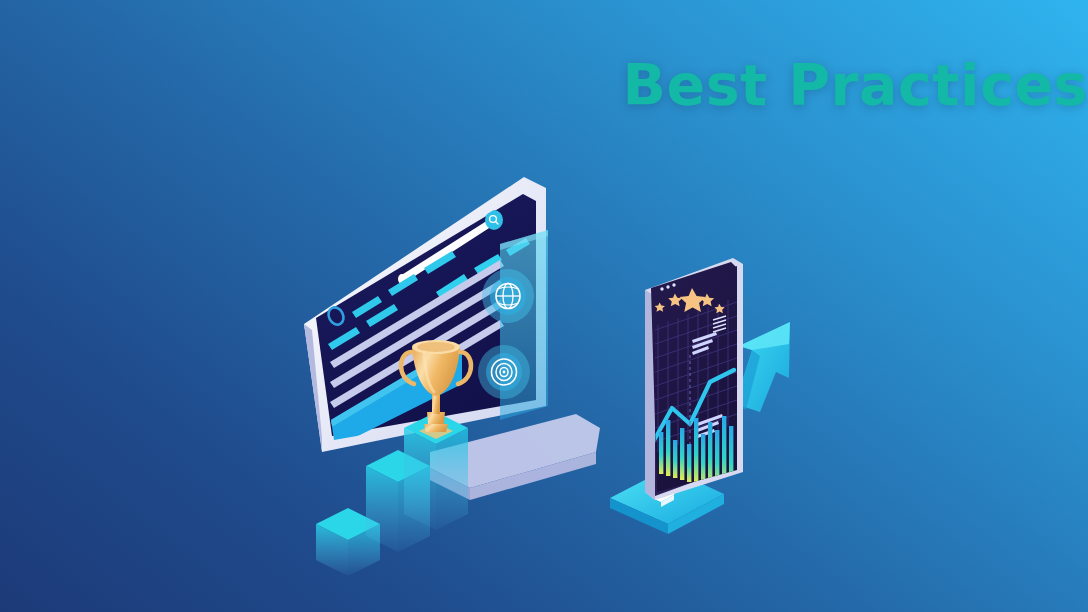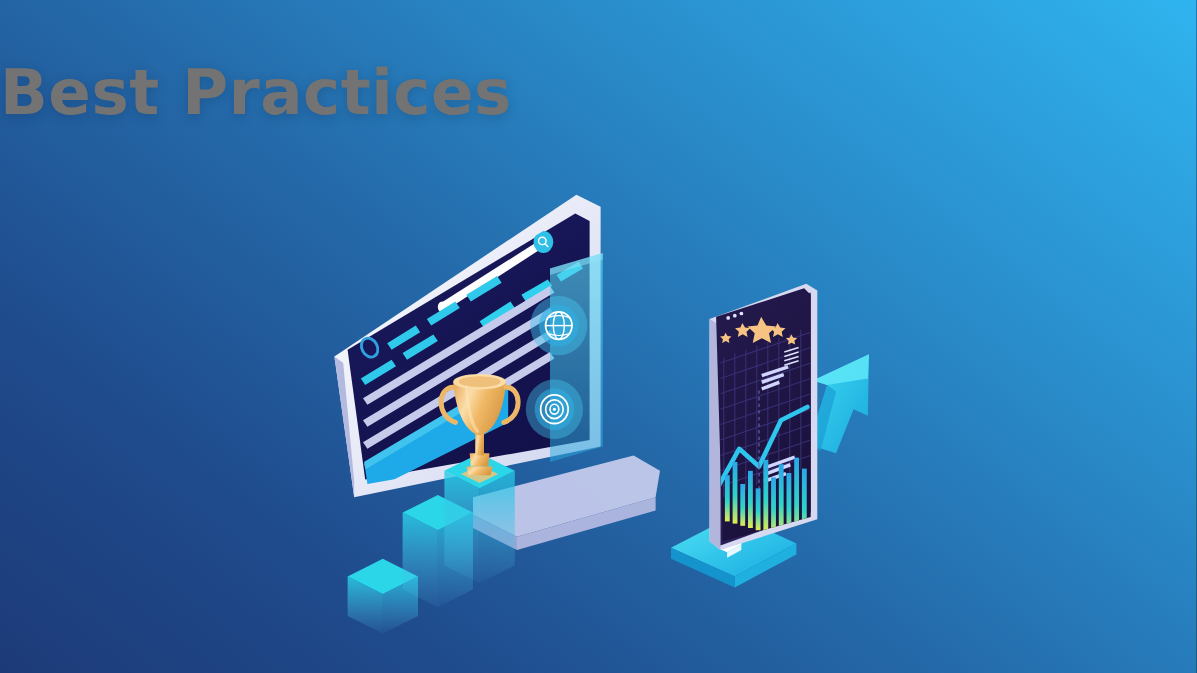--- a/index.html
+++ b/index.html
@@ -17,22 +17,22 @@
   #bg {
     position: absolute;
     inset: 0;
     background: linear-gradient(38deg, #1d3a78 0%, #1f4b8c 22%, #2468a8 45%, #2a8fcd 72%, #2fb4ef 100%);
   }
   #title {
     position: absolute;
     top: 52px;
     left: 0;
     width: 100%;
-    text-align: left;
-    color: #737373;
+    text-align: right;
+    color: #14b8a6;
     font-size: 57px;
     font-weight: bold;
     letter-spacing: 0.5px;
     font-family: "DejaVu Sans", "Liberation Sans", sans-serif;
     text-shadow: 0 2px 10px rgba(10,40,80,0.25);
   }
   #art {
     position: absolute;
     left: 0;
     top: 0;

